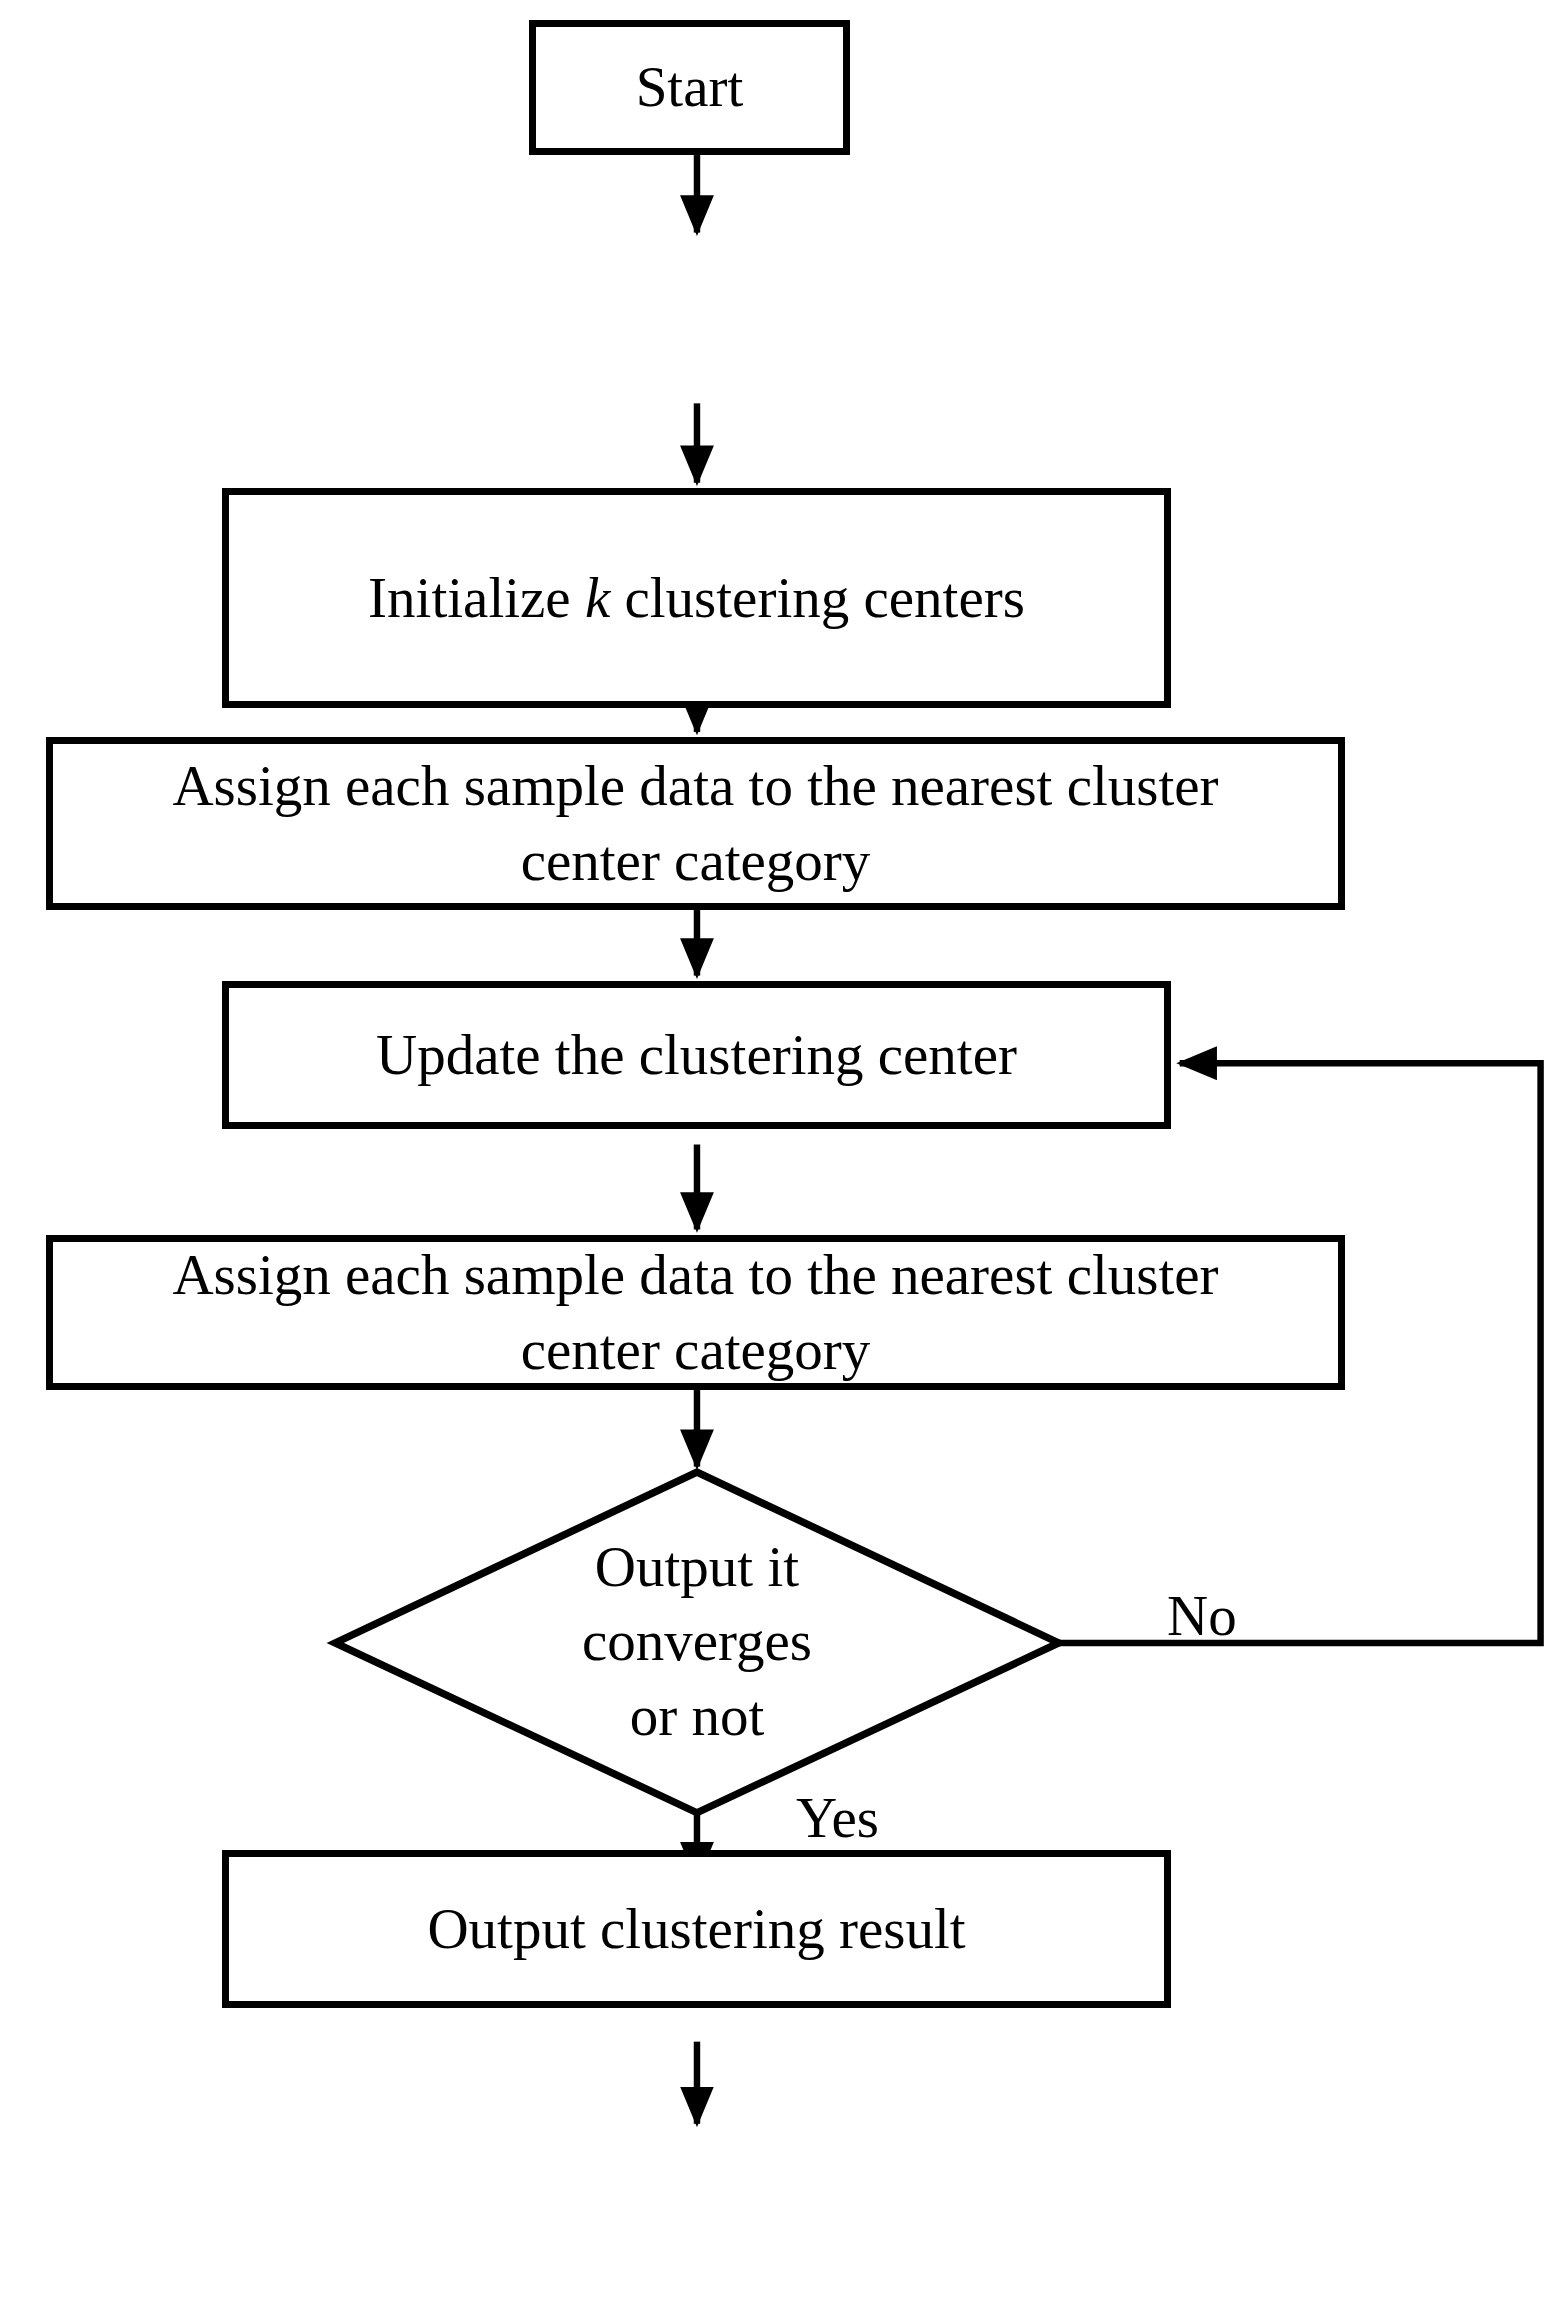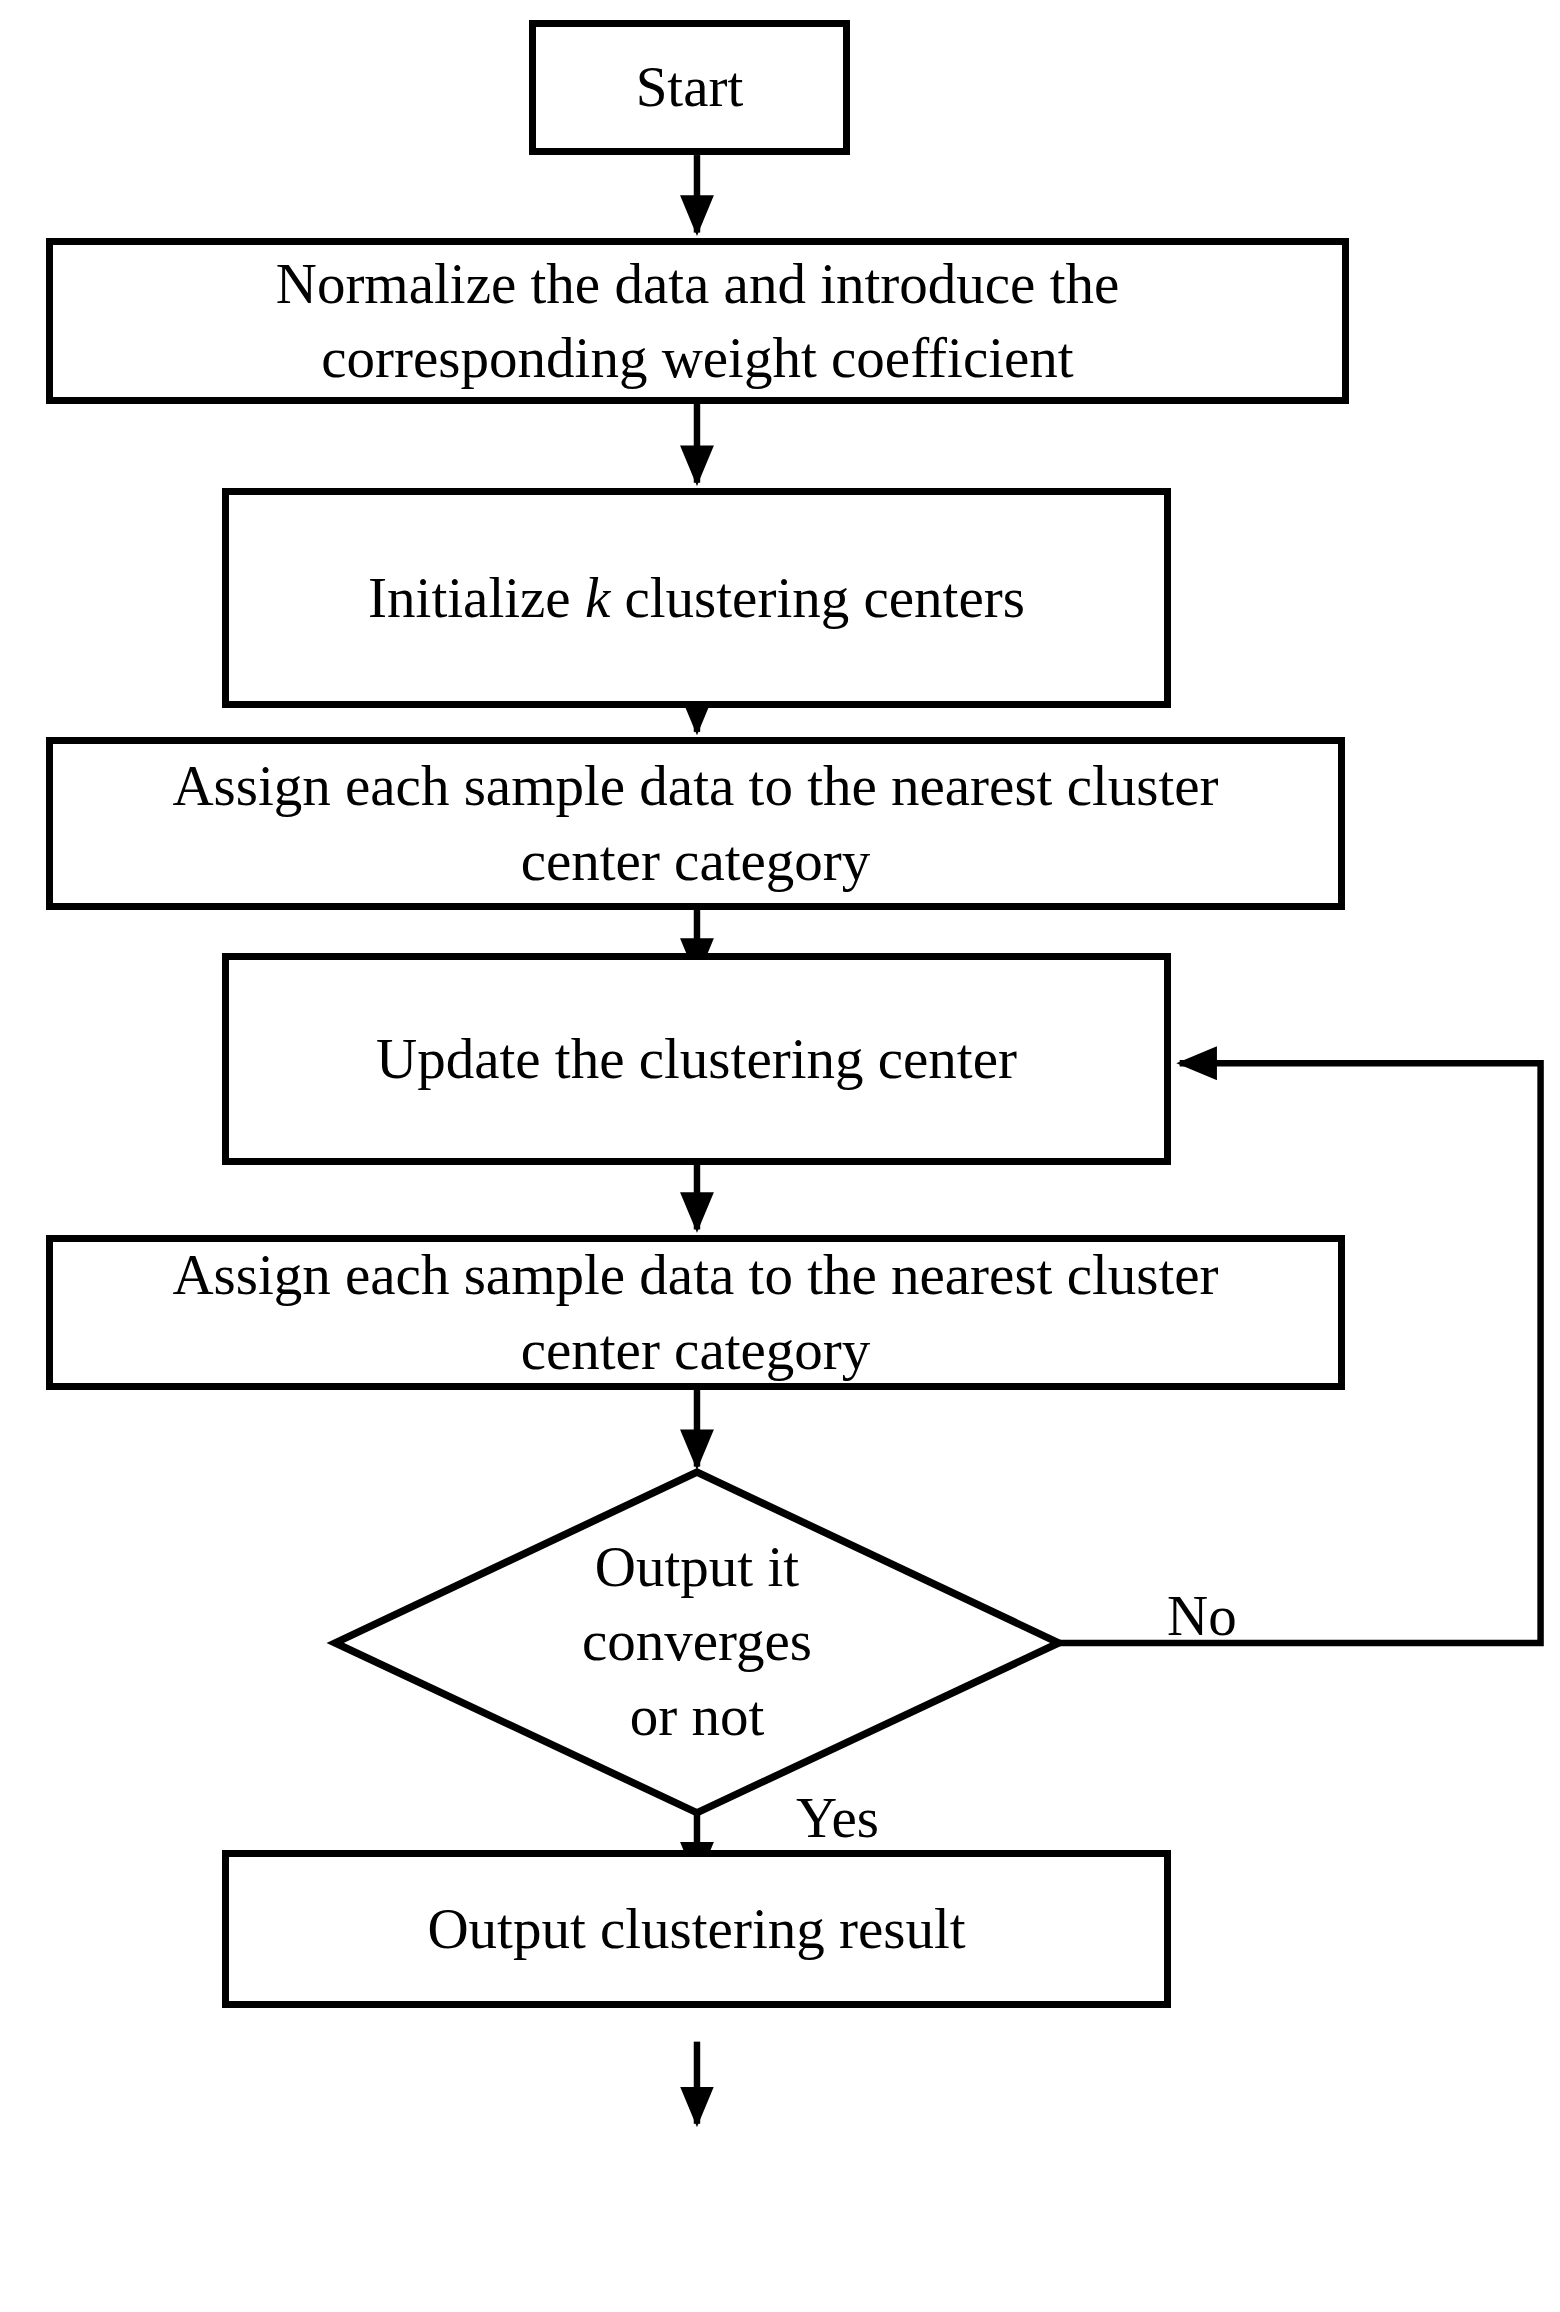--- a/index.html
+++ b/index.html
@@ -46,21 +46,21 @@
     line-height: 1.0;
     white-space: nowrap;
   }
   .it { font-style: italic; }
 
   
   #n-start      { left: 529px;  top: 20px;   width: 321px;  height: 135px; }
   #n-normalize  { left: 46px;   top: 238px;  width: 1303px; height: 166px; }
   #n-initialize { left: 222px;  top: 488px;  width: 949px; height: 220px; }
   #n-assign1    { left: 46px;   top: 737px;  width: 1299px; height: 173px; }
-  #n-update     { left: 222px;  top: 953px; width: 949px; height: 212px; }
+  #n-update     { left: 222px;  top: 981px; width: 949px; height: 148px; }
   #n-assign2    { left: 46px;   top: 1235px; width: 1299px; height: 155px; }
   #n-decision-label { left: 503px; top: 1503px; width: 388px; height: 277px; }
   #n-output     { left: 222px;  top: 1850px; width: 949px; height: 158px; }
   #n-end        { left: 522px;  top: 2129px; width: 354px;  height: 174px; }
   #lbl-no  { left: 1167px; top: 1587px; }
   #lbl-yes { left: 796px;  top: 1789px; text-align: center; }
 </style>
 </head>
 <body>
 
@@ -84,24 +84,20 @@
 
     <polyline points="1147,1780 1669,1780 1669,1152 1278,1152" marker-end="url(#ah)"></polyline>
 
     <polygon class="diamond" points="755,1595 1147,1780 755,1964 363,1780"></polygon>
   </svg>
 
   <div class="node" id="n-start">
     <span class="line">Start</span>
   </div>
 
-  <div class="node" id="n-normalize">
-    <span class="line">Normalize the data and introduce the</span>
-    <span class="line">corresponding weight coefficient</span>
-  </div>
 
   <div class="node" id="n-initialize">
     <span class="line"><span>Initialize </span><span class="it">k</span><span> clustering centers</span></span>
   </div>
 
   <div class="node" id="n-assign1">
     <span class="line">Assign each sample data to the nearest cluster</span>
     <span class="line">center category</span>
   </div>
 

